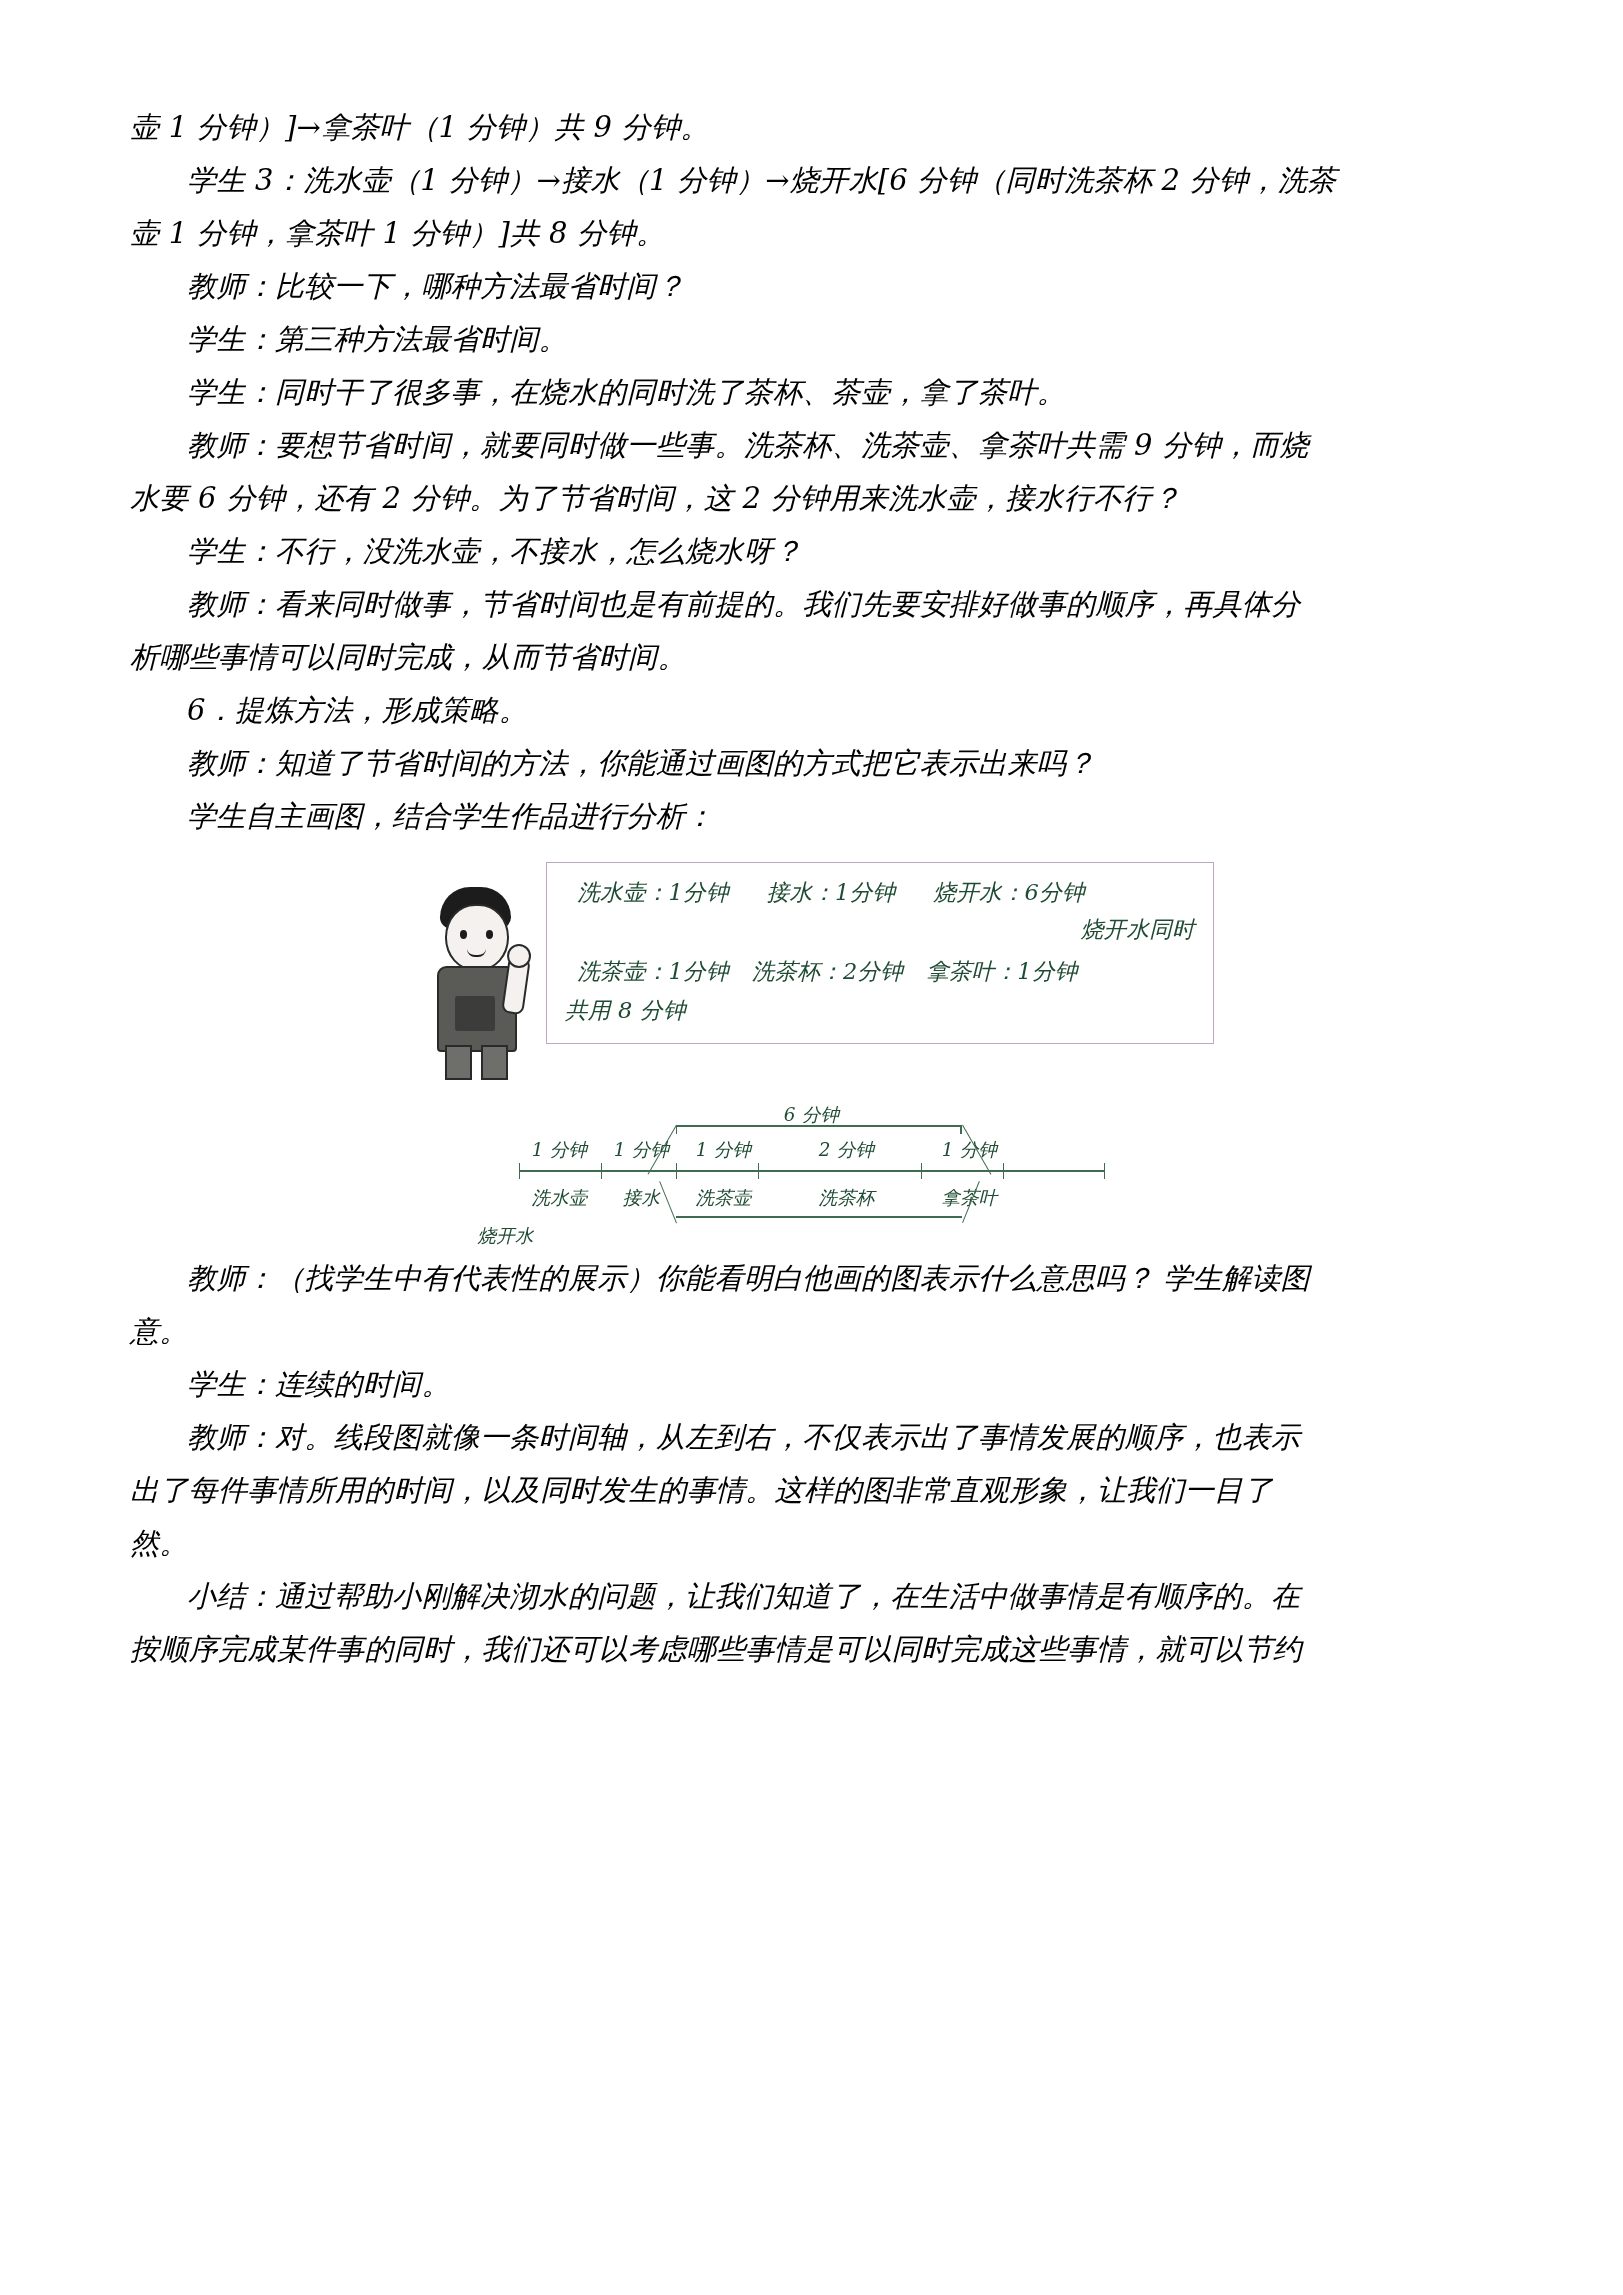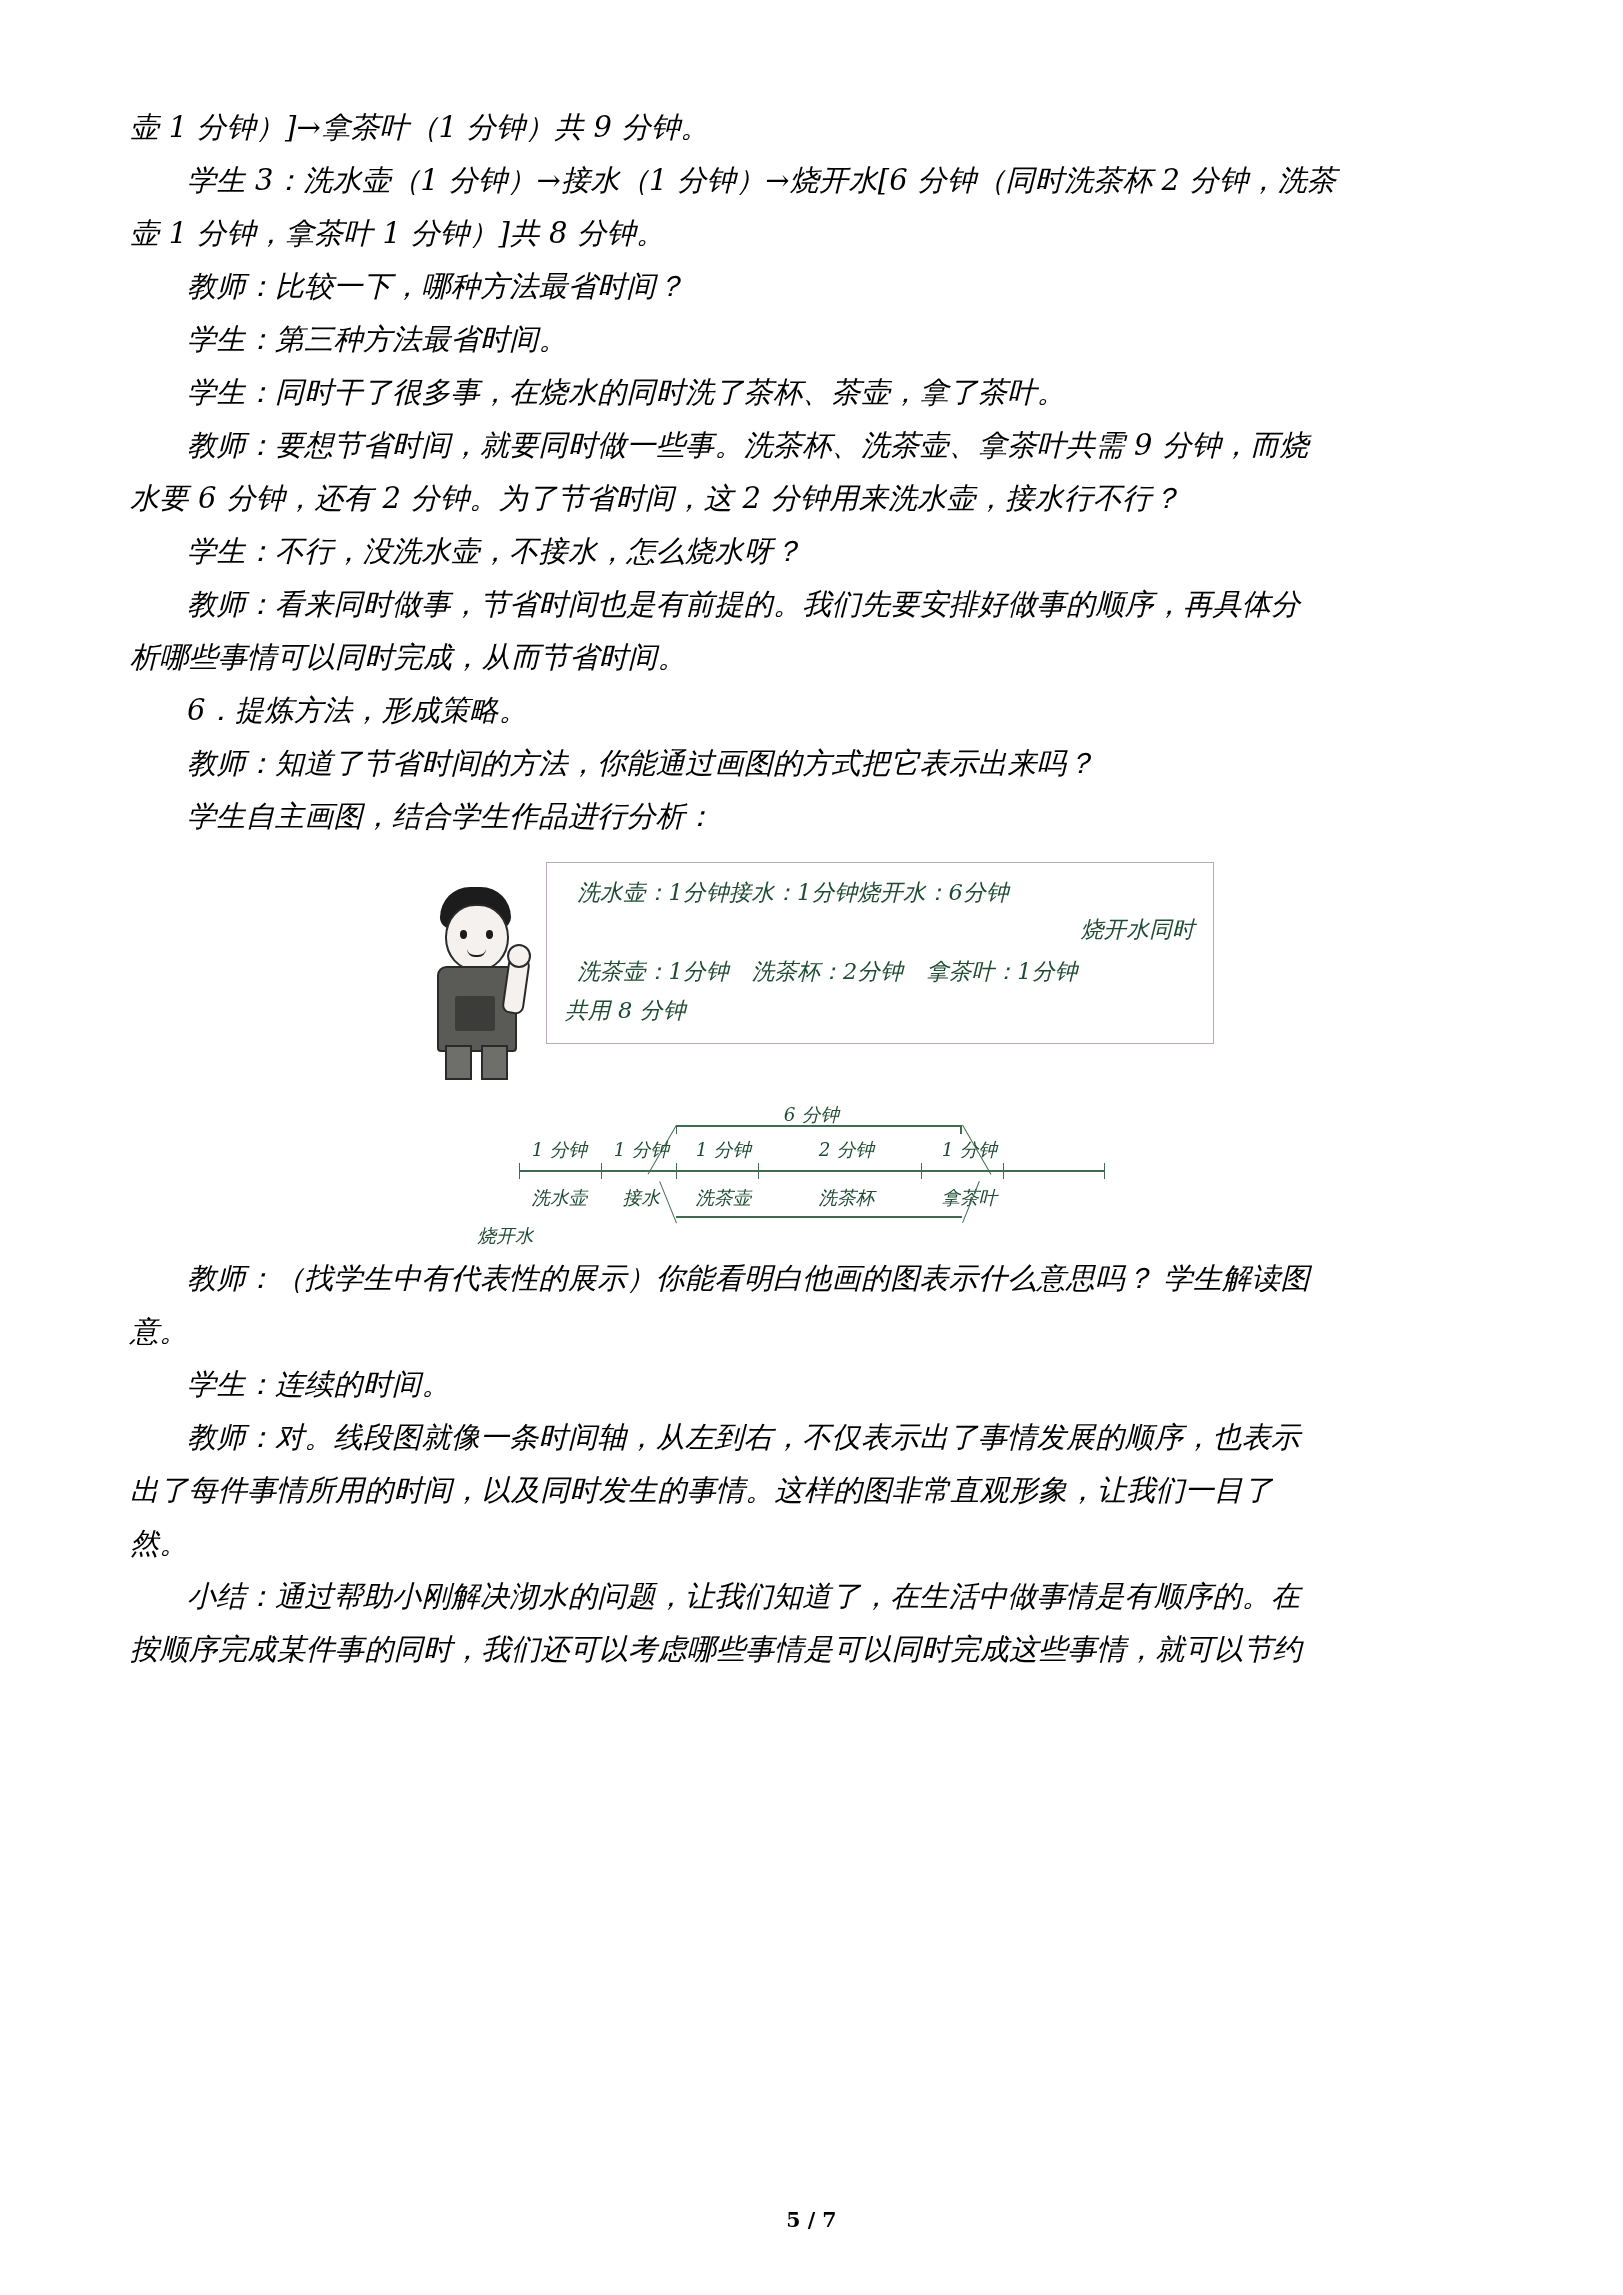--- a/index.html
+++ b/index.html
@@ -135,20 +135,21 @@
     font-size: 22.5px;
     line-height: 1.55;
     color: #1f4b33;
     font-family: "DejaVu Serif", "Liberation Serif", serif;
     background: #fff;
     min-height: 164px;
     box-sizing: border-box;
   }
   .diagram-row1 {
     display: flex;
+    gap: 38px;
     padding-left: 12.3px;
   }
   .diagram-center {
     text-align: right;
     margin: 2.7px 0 6.8px 0;
   }
   .diagram-row2 {
     display: flex;
     gap: 23px;
     padding-left: 12.3px;
@@ -367,15 +368,14 @@
     <p class="para">意。</p>
     <p class="indent">学生：连续的时间。</p>
     <p class="indent">教师：对。线段图就像一条时间轴，从左到右，不仅表示出了事情发展的顺序，也表示</p>
     <p class="para">出了每件事情所用的时间，以及同时发生的事情。这样的图非常直观形象，让我们一目了</p>
     <p class="para">然。</p>
     <p class="indent">小结：通过帮助小刚解决沏水的问题，让我们知道了，在生活中做事情是有顺序的。在</p>
     <p class="para">按顺序完成某件事的同时，我们还可以考虑哪些事情是可以同时完成这些事情，就可以节约</p>
 
   </div>
 
-  <div class="page-number">5 / 7</div>
 </div>
 
 
 </body></html>

